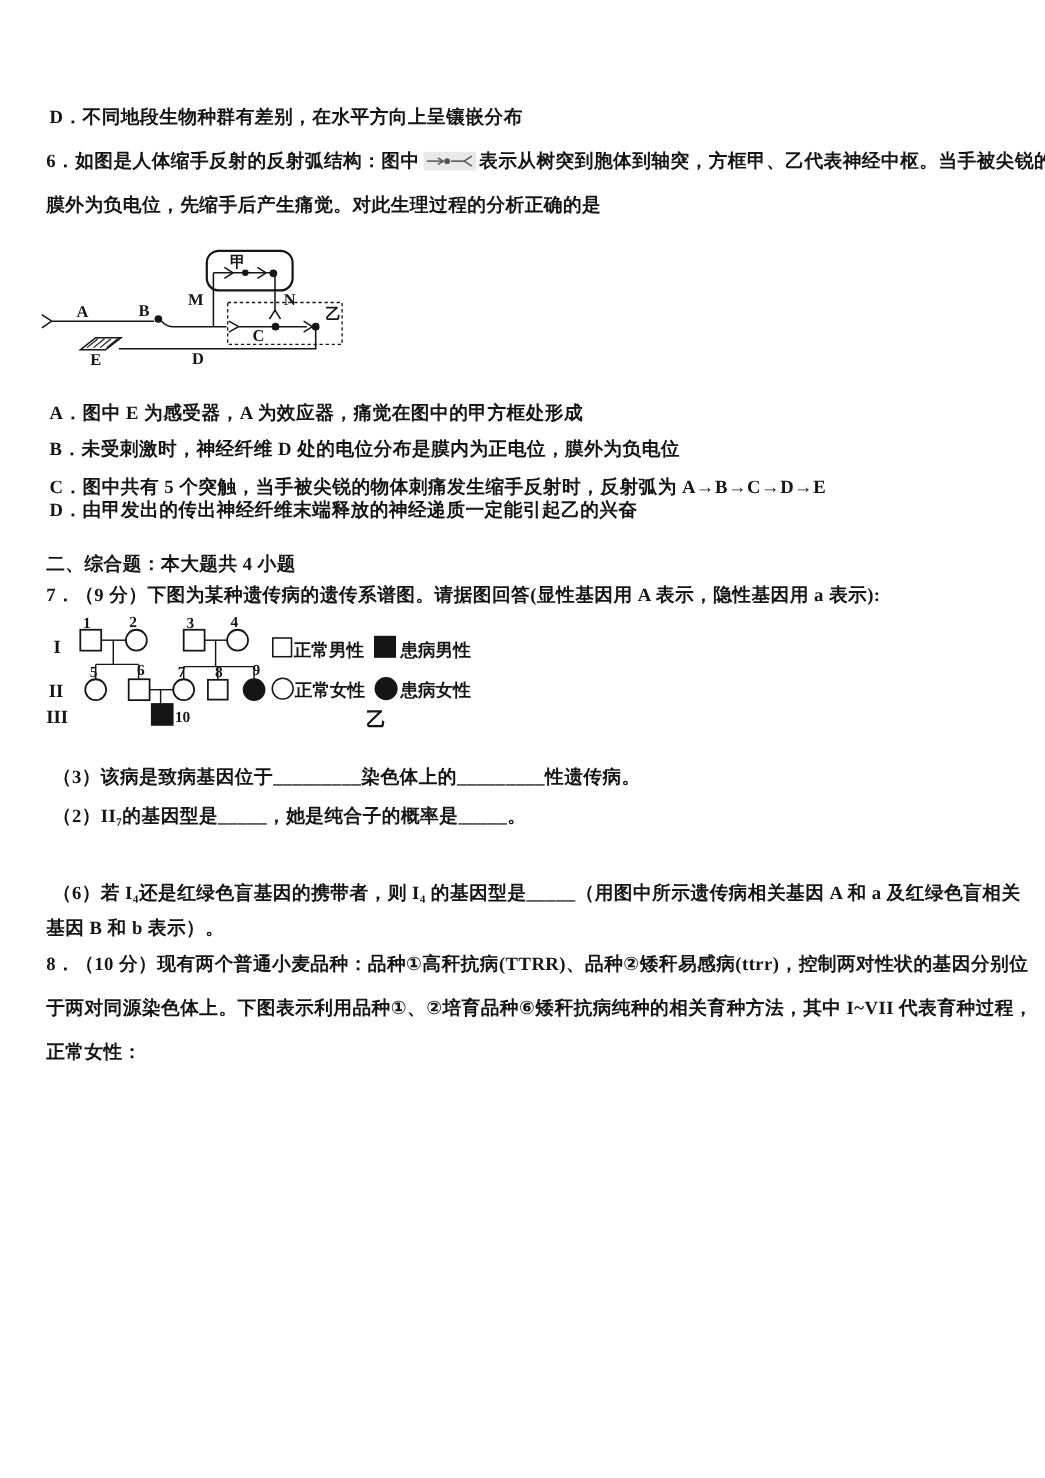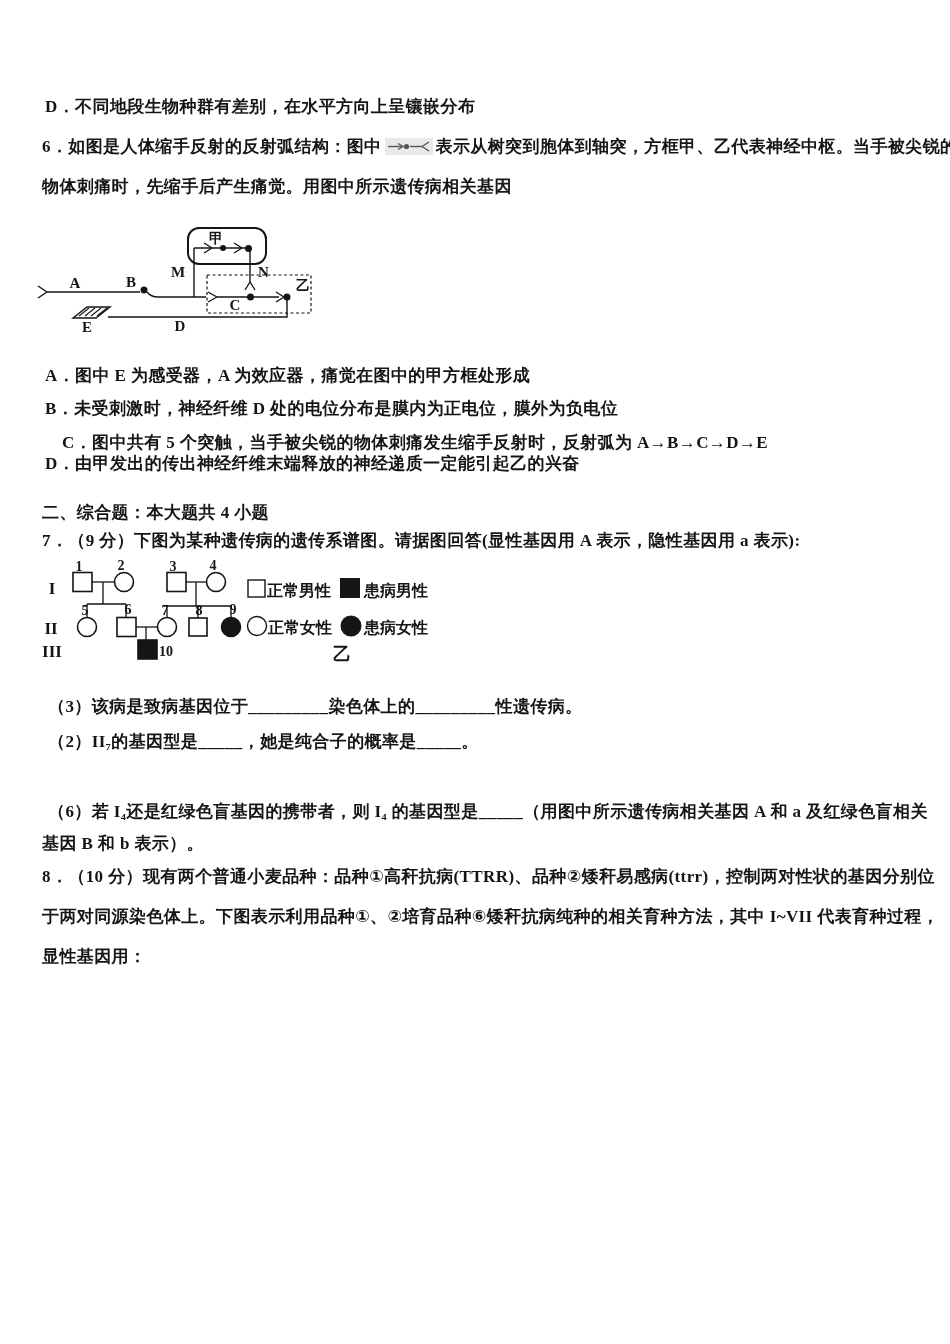--- a/index.html
+++ b/index.html
@@ -50,21 +50,21 @@
       <g stroke="#555" stroke-width="1.4" fill="none">
         <path d="M3 8.5 H 17"></path>
         <path d="M13 5.5 L 18 8.5 L 13 11.5"></path>
         <path d="M25 8.5 H 37"></path>
         <path d="M37 8.5 L 44 4 M37 8.5 L 44 13"></path>
       </g>
       <circle cx="21.5" cy="8.5" r="2.6" fill="#555"></circle>
     </svg><span>表示从树突到胞体到轴突，方框甲、乙代表神经中枢。当手被尖锐的</span>
   </div>
 
-  <div class="line" style="left:42px;top:176px;">物体刺痛时，先缩手后产生痛觉。用图中所示遗传病相关基因</div>
+  <div class="line" style="left:42px;top:176px;">膜外为负电位，先缩手后产生痛觉。对此生理过程的分析正确的是</div>
 
   <svg style="position:absolute;left:30px;top:220px;width:290px;height:125px;" viewBox="0 0 290 125">
     <g stroke="#151515" stroke-width="1.4" fill="none">
 
       <rect x="158" y="8" width="78" height="36" rx="11" stroke-width="2"></rect>
 
       <path d="M164 28 H 217"></path>
       <path d="M182 28 L 174 23 M182 28 L 174 33"></path>
       <path d="M212 28 L 204 23 M212 28 L 204 33"></path>
 
@@ -103,21 +103,21 @@
     <text x="101" y="67" text-anchor="middle" class="diag-label">B</text>
     <text x="205" y="90" text-anchor="middle" class="diag-label">C</text>
     <text x="150" y="111" text-anchor="middle" class="diag-label">D</text>
     <text x="57" y="112" text-anchor="middle" class="diag-label">E</text>
     <text x="148" y="57" text-anchor="middle" class="diag-label">M</text>
     <text x="228" y="57" class="diag-label">N</text>
   </svg>
 
   <div class="line" style="left:45px;top:398px;">B．未受刺激时，神经纤维 D 处的电位分布是膜内为正电位，膜外为负电位</div>
   <div class="line" style="left:45px;top:365px;">A．图中 E 为感受器，A 为效应器，痛觉在图中的甲方框处形成</div>
-  <div class="line" style="left:62px;top:432px;">C．图中共有 5 个突触，当手被尖锐的物体刺痛发生缩手反射时，反射弧为 A→B→C→D→E</div>
+  <div class="line" style="left:45px;top:432px;">C．图中共有 5 个突触，当手被尖锐的物体刺痛发生缩手反射时，反射弧为 A→B→C→D→E</div>
   <div class="line" style="left:45px;top:453px;">D．由甲发出的传出神经纤维末端释放的神经递质一定能引起乙的兴奋</div>
 
   <div class="line" style="left:42px;top:502px;">二、综合题：本大题共 4 小题</div>
 
   <div class="line" style="left:42px;top:530px;">7．（9 分）下图为某种遗传病的遗传系谱图。请据图回答(显性基因用 A 表示，隐性基因用 a 表示):</div>
 
   <svg style="position:absolute;left:20px;top:556px;width:450px;height:112px;" viewBox="0 0 450 112">
     <g stroke="#151515" stroke-width="1.3" fill="none">
 
       <path d="M72 26 H 94.5"></path>
@@ -169,15 +169,15 @@
     </g>
   </svg>
 
   <div class="line" style="left:48px;top:696px;">（3）该病是致病基因位于_________染色体上的_________性遗传病。</div>
   <div class="line" style="left:48px;top:731px;text-align:center;">（2）II₇的基因型是_____，她是纯合子的概率是_____。</div>
   <div class="line" style="left:48px;top:801px;">（6）若 I₄还是红绿色盲基因的携带者，则 I₄ 的基因型是_____（用图中所示遗传病相关基因 A 和 a 及红绿色盲相关</div>
   <div class="line" style="left:42px;top:833px;">基因 B 和 b 表示）。</div>
 
   <div class="line" style="left:42px;top:866px;">8．（10 分）现有两个普通小麦品种：品种①高秆抗病(TTRR)、品种②矮秆易感病(ttrr)，控制两对性状的基因分别位</div>
   <div class="line" style="left:42px;top:906px;">于两对同源染色体上。下图表示利用品种①、②培育品种⑥矮秆抗病纯种的相关育种方法，其中 I~VII 代表育种过程，</div>
-  <div class="line" style="left:42px;top:946px;">显性基因用：</div>
+  <div class="line" style="left:42px;top:946px;">正常女性：</div>
 
 </div>
 
 </body></html>

